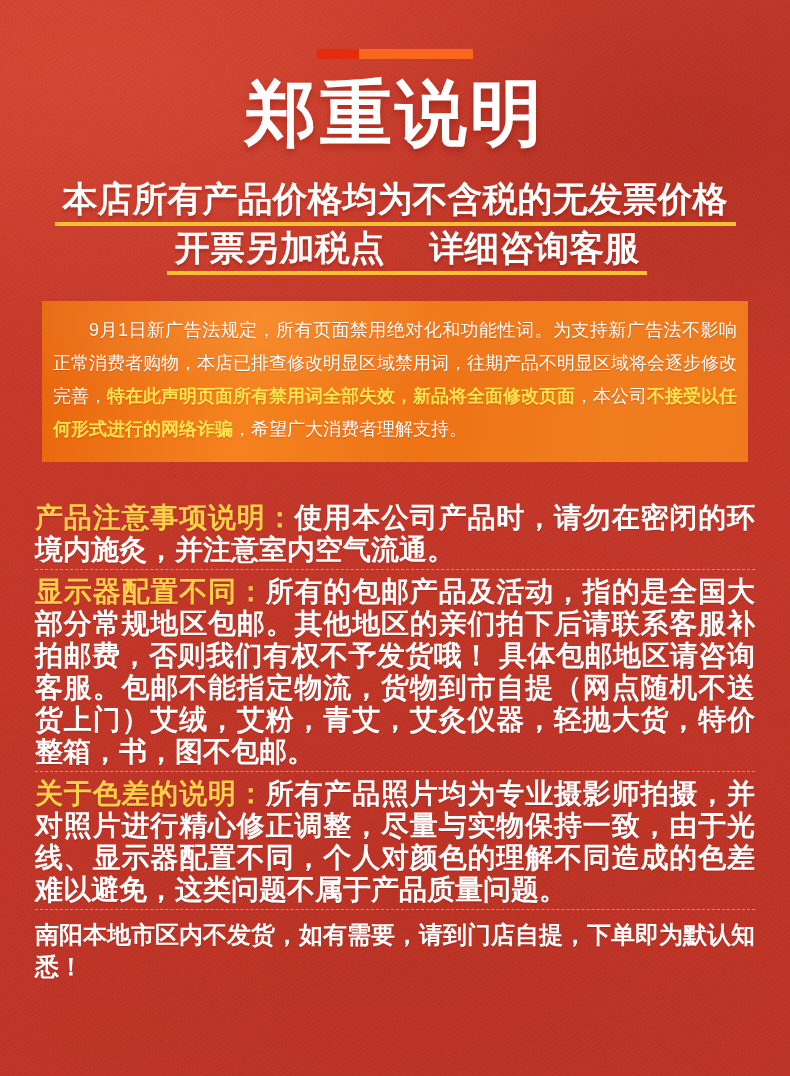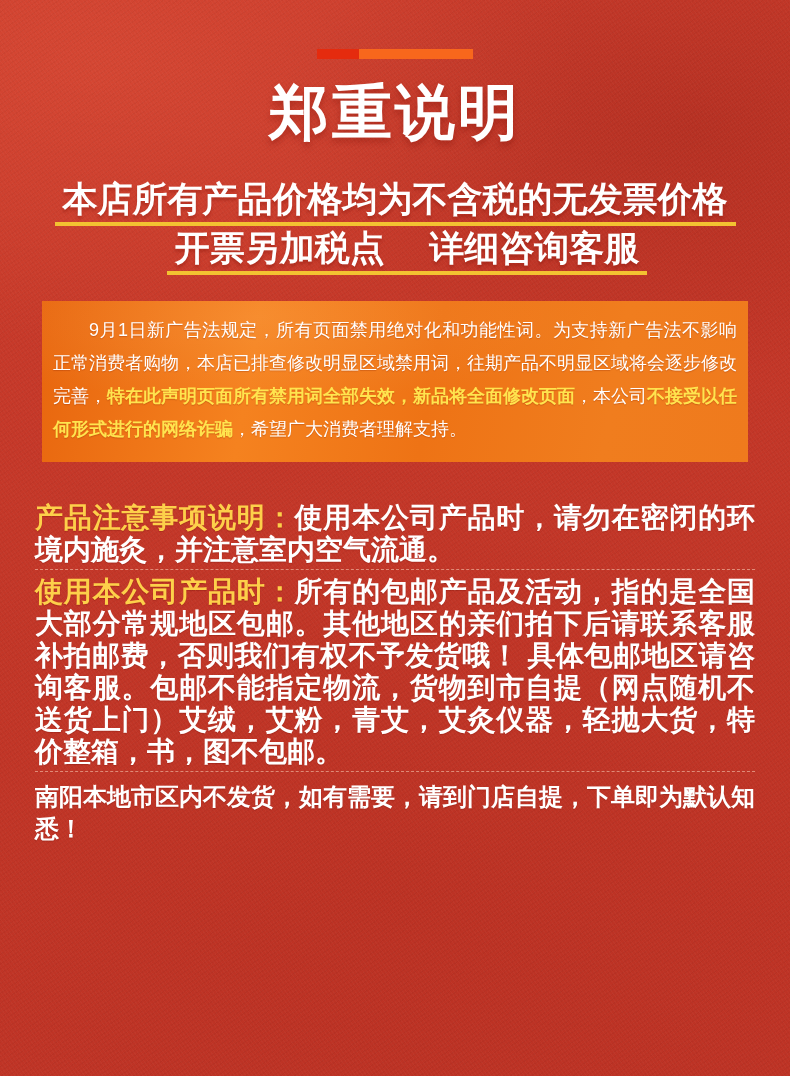--- a/index.html
+++ b/index.html
@@ -27,21 +27,21 @@
 
   
   .deco-bar { display: flex; width: 156px; height: 10px; margin: 49px auto 0; }
   .deco-left  { width: 42px; background: var(--deco-dark, #e52b0e); }
   .deco-right { flex: 1; background: var(--deco-orange, #f8671c); }
 
   
   .title {
     margin-top: 14px;
     text-align: center;
-    font-size: 60px;
+    font-size: 72px;
     line-height: 80px;
     font-weight: bold;
     letter-spacing: 3px;
     color: #ffffff;
     text-shadow: 0 4px 6px rgba(120,12,0,0.35);
   }
 
   
   .subtitle { margin-top: 28px; text-align: center; }
   .subtitle .line { display: block; }
@@ -122,20 +122,21 @@
     </div>
 
     <div class="notice-box">
       <p class="notice-text"><span class="seg-white">9月1日新广告法规定，所有页面禁用绝对化和功能性词。为支持新广告法不影响正常消费者购物，本店已排查修改明显区域禁用词，往期产品不明显区域将会逐步修改完善，</span><span class="seg-yellow">特在此声明页面所有禁用词全部失效，新品将全面修改页面</span><span class="seg-white">，本公司</span><span class="seg-yellow">不接受以任何形式进行的网络诈骗</span><span class="seg-white">，希望广大消费者理解支持。</span></p>
     </div>
 
     <div class="content" id="paras">
 
         <p class="para"><span class="lead">产品注意事项说明：</span><span>使用本公司产品时，请勿在密闭的环境内施灸，并注意室内空气流通。</span></p>
 
-        <p class="para"><span class="lead">使用本公司产品时：</span><span>所有的包邮产品及活动，指的是全国大部分常规地区包邮。其他地区的亲们拍下后请联系客服补拍邮费，否则我们有权不予发货哦！ 具体包邮地区请咨询客服。包邮不能指定物流，货物到市自提（网点随机不送货上门）艾绒，艾粉，青艾，艾灸仪器，轻抛大货，特价整箱，书，图不包邮。</span></p>
+        <p class="para"><span class="lead">显示器配置不同：</span><span>所有的包邮产品及活动，指的是全国大部分常规地区包邮。其他地区的亲们拍下后请联系客服补拍邮费，否则我们有权不予发货哦！ 具体包邮地区请咨询客服。包邮不能指定物流，货物到市自提（网点随机不送货上门）艾绒，艾粉，青艾，艾灸仪器，轻抛大货，特价整箱，书，图不包邮。</span></p>
 
 
+        <p class="para"><span class="lead">关于色差的说明：</span><span>所有产品照片均为专业摄影师拍摄，并对照片进行精心修正调整，尽量与实物保持一致，由于光线、显示器配置不同，个人对颜色的理解不同造成的色差难以避免，这类问题不属于产品质量问题。</span></p>
       <p class="footer-line" id="footer-line">南阳本地市区内不发货，如有需要，请到门店自提，下单即为默认知悉！</p>
     </div>
 
   </div>
 </div>
 
 </body></html>

